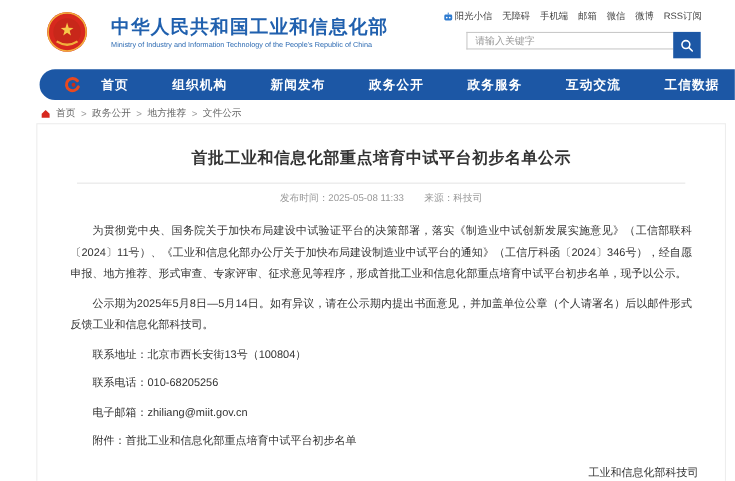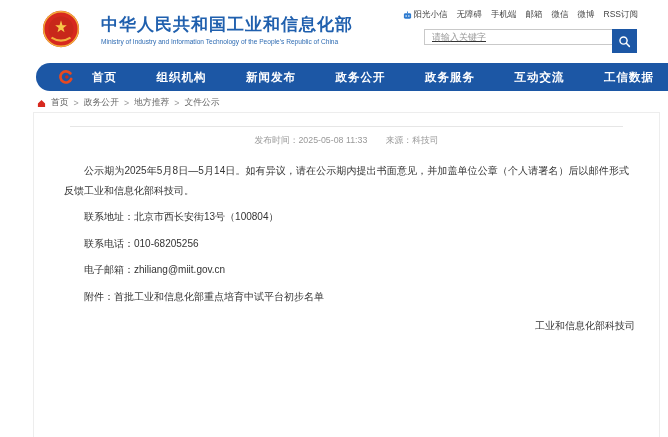--- a/index.html
+++ b/index.html
@@ -12,21 +12,21 @@
   
   .header{position:absolute;top:0;left:0;width:668px;height:60px;background:#fff;}
   .brand{position:absolute;left:42px;top:10px;display:flex;align-items:center;gap:21px;cursor:pointer;}
   .emblem{width:38px;height:38px;flex:0 0 auto;}
   .brand-cn{font-size:17px;font-weight:bold;color:#2060ae;letter-spacing:1px;white-space:nowrap;}
   .brand-en{font-size:6.6px;color:#2f6cb3;margin-top:2px;white-space:nowrap;}
   .top-links{position:absolute;top:9px;right:30px;display:flex;align-items:center;gap:9px;
     font-size:8.5px;color:#444;}
   .top-links .lnk{cursor:pointer;white-space:nowrap;display:flex;align-items:center;gap:2px;}
   .robot-ic{width:9px;height:9px;display:inline-block;}
-  .search-bar{position:absolute;top:29px;right:31px;width:213px;height:16px;display:flex;text-decoration:underline;}
+  .search-bar{position:absolute;top:29px;right:31px;width:213px;height:16px;display:flex;}
   .search-input{flex:1;border:1px solid #c9c9c9;border-right:none;font-size:9px;padding:0 7px;
     outline:none;color:#333;font-family:inherit;}
   .search-input::placeholder{color:#9a9a9a;}
   .search-btn{width:25px;height:24px;background:#1c57a5;border:none;cursor:pointer;
     display:flex;align-items:center;justify-content:center;padding:0;}
   
   .nav{position:absolute;top:63px;left:36px;width:596px;height:28px;background:#1c57a5;
     border-radius:14px;display:flex;align-items:center;padding:0 34px 0 22px;box-sizing:content-box;}
   .nav-inner{display:flex;flex:1;align-items:center;justify-content:space-between;}
   .nav-logo{width:16px;height:16px;margin-right:18px;}
@@ -120,27 +120,29 @@
   <span class="crumb">首页</span>
   <span class="crumb-sep">&gt;</span>
   <span class="crumb">政务公开</span>
   <span class="crumb-sep">&gt;</span>
   <span class="crumb">地方推荐</span>
   <span class="crumb-sep">&gt;</span>
   <span class="crumb">文件公示</span>
 </div>
 
 <div class="card">
+  <h1 class="article-title">首批工业和信息化部重点培育中试平台初步名单公示</h1>
   <div class="divider"></div>
   <div class="meta">
     <span>发布时间：2025-05-08 11:33</span>
     <span>来源：科技司</span>
   </div>
 
   <div class="article-body">
+    <p>为贯彻党中央、国务院关于加快布局建设中试验证平台的决策部署，落实《制造业中试创新发展实施意见》（工信部联科〔2024〕11号）、《工业和信息化部办公厅关于加快布局建设制造业中试平台的通知》（工信厅科函〔2024〕346号），经自愿申报、地方推荐、形式审查、专家评审、征求意见等程序，形成首批工业和信息化部重点培育中试平台初步名单，现予以公示。</p>
     <p>公示期为2025年5月8日—5月14日。如有异议，请在公示期内提出书面意见，并加盖单位公章（个人请署名）后以邮件形式反馈工业和信息化部科技司。</p>
     <p class="contact">联系地址：北京市西长安街13号（100804）</p>
     <p class="contact">联系电话：010-68205256</p>
     <p class="contact">电子邮箱：zhiliang@miit.gov.cn</p>
     <p class="contact">
       <span>附件：</span><span class="attachment-name">首批工业和信息化部重点培育中试平台初步名单</span>
     </p>
   </div>
 
   <div class="signature">

